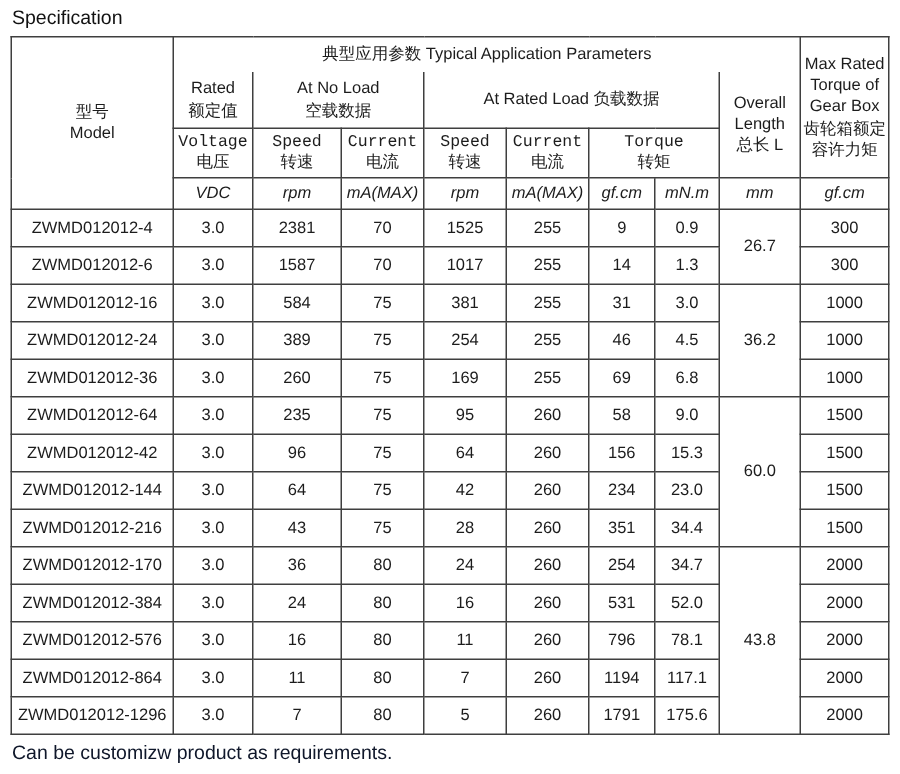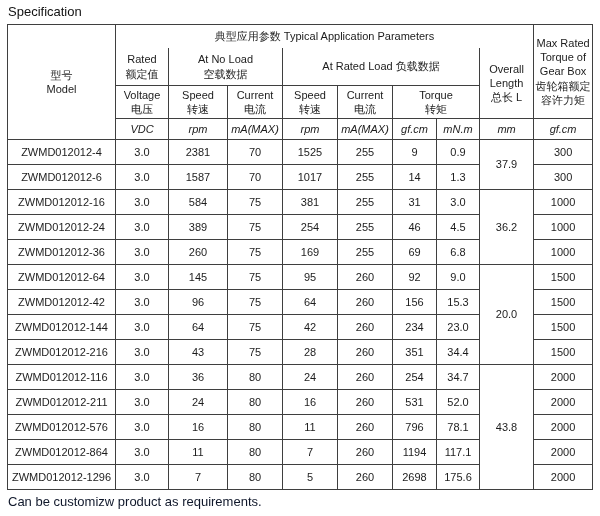--- a/index.html
+++ b/index.html
@@ -15,21 +15,21 @@
     text-align:center;
     vertical-align:middle;
     padding:0;
     overflow:hidden;
     background:#ffffff;
     color:#1c1c1c;
   }
   .pre{white-space:pre-line;}
   tr.r1 th{height:23px;}
   tr.r2 th{height:37px;}
-  tr.r3 th{height:32px;}
+  tr.r3 th{height:32px;font-family:Liberation Mono, monospace;}
   tr.r4 th{height:20px;font-style:italic;}
   tbody td{height:24px;}
   .no-bottom{border-bottom:none !important;}
   .no-top{border-top:none !important;}
 </style>
 </head>
 <body>
 
 <div class="page">
   <div class="title">Specification</div>
@@ -97,21 +97,21 @@
     <tbody>
         <tr>
           <td>ZWMD012012-4</td>
           <td>3.0</td>
           <td>2381</td>
           <td>70</td>
           <td>1525</td>
           <td>255</td>
           <td>9</td>
           <td>0.9</td>
-          <td rowspan="2">37.9</td>
+          <td rowspan="2">26.7</td>
           <td>300</td>
         </tr>
         <tr>
           <td>ZWMD012012-6</td>
           <td>3.0</td>
           <td>1587</td>
           <td>70</td>
           <td>1017</td>
           <td>255</td>
           <td>14</td>
@@ -148,27 +148,27 @@
           <td>75</td>
           <td>169</td>
           <td>255</td>
           <td>69</td>
           <td>6.8</td>
           <td>1000</td>
         </tr>
         <tr>
           <td>ZWMD012012-64</td>
           <td>3.0</td>
-          <td>145</td>
+          <td>235</td>
           <td>75</td>
           <td>95</td>
           <td>260</td>
-          <td>92</td>
+          <td>58</td>
           <td>9.0</td>
-          <td rowspan="4">20.0</td>
+          <td rowspan="4">60.0</td>
           <td>1500</td>
         </tr>
         <tr>
           <td>ZWMD012012-42</td>
           <td>3.0</td>
           <td>96</td>
           <td>75</td>
           <td>64</td>
           <td>260</td>
           <td>156</td>
@@ -191,33 +191,33 @@
           <td>3.0</td>
           <td>43</td>
           <td>75</td>
           <td>28</td>
           <td>260</td>
           <td>351</td>
           <td>34.4</td>
           <td>1500</td>
         </tr>
         <tr>
-          <td>ZWMD012012-116</td>
+          <td>ZWMD012012-170</td>
           <td>3.0</td>
           <td>36</td>
           <td>80</td>
           <td>24</td>
           <td>260</td>
           <td>254</td>
           <td>34.7</td>
           <td rowspan="5">43.8</td>
           <td>2000</td>
         </tr>
         <tr>
-          <td>ZWMD012012-211</td>
+          <td>ZWMD012012-384</td>
           <td>3.0</td>
           <td>24</td>
           <td>80</td>
           <td>16</td>
           <td>260</td>
           <td>531</td>
           <td>52.0</td>
           <td>2000</td>
         </tr>
         <tr>
@@ -242,21 +242,21 @@
           <td>117.1</td>
           <td>2000</td>
         </tr>
         <tr>
           <td>ZWMD012012-1296</td>
           <td>3.0</td>
           <td>7</td>
           <td>80</td>
           <td>5</td>
           <td>260</td>
-          <td>2698</td>
+          <td>1791</td>
           <td>175.6</td>
           <td>2000</td>
         </tr>
       </tbody>
   </table>
 
   <div class="footer">Can be customizw product as requirements.</div>
 </div>
 
 </body></html>

